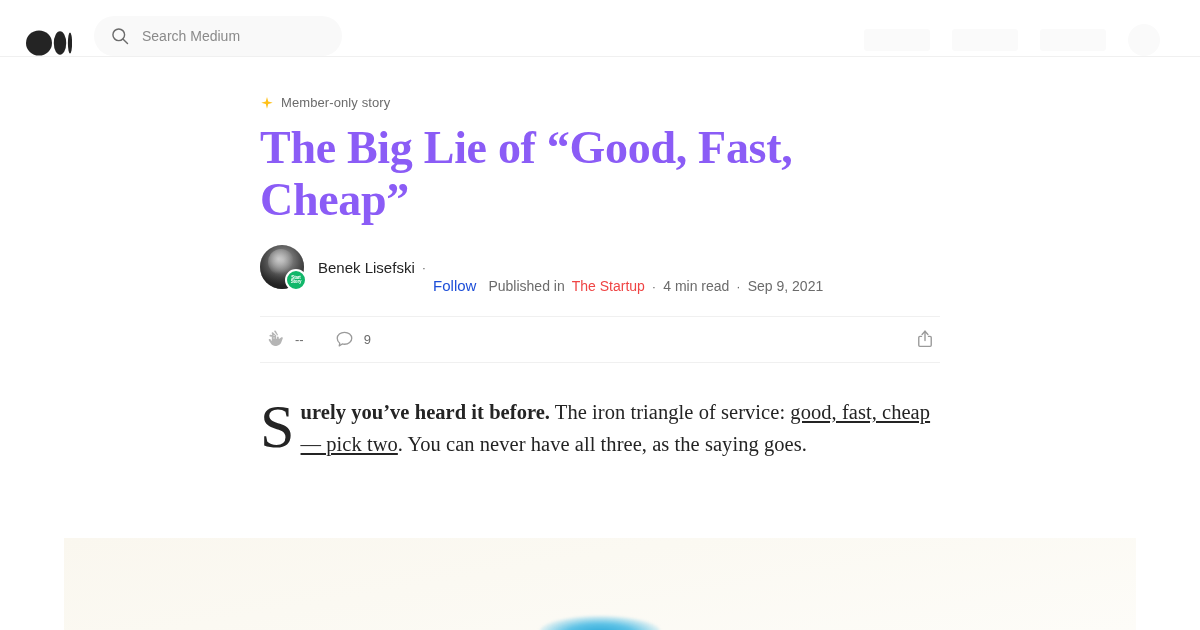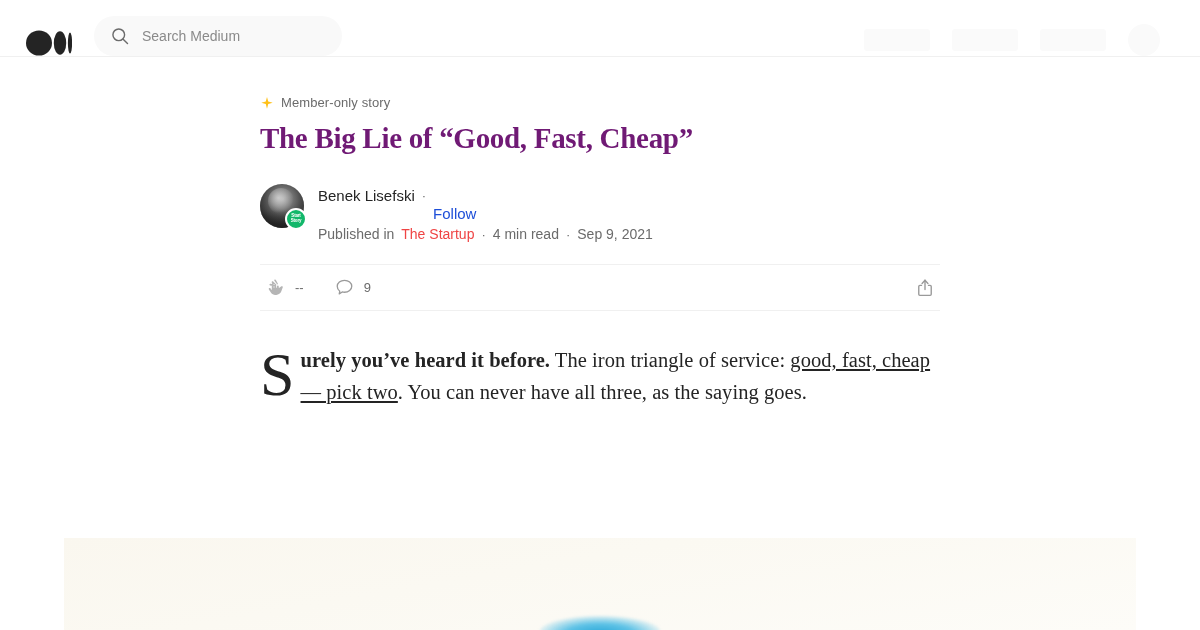--- a/index.html
+++ b/index.html
@@ -102,25 +102,25 @@
     gap: 7px;
     font-size: 13px;
     color: #6b6b6b;
     letter-spacing: 0.1px;
     margin-bottom: 12px;
   }
   .star-icon { width: 14px; height: 14px; display: block; }
 
   .title {
     font-family: "Liberation Serif", "DejaVu Serif", serif;
-    font-size: 29px;
+    font-size: 46px;
     line-height: 1.14;
     font-weight: 700;
     letter-spacing: -0.3px;
-    color: #701a75;
+    color: #8b5cf6;
     margin: 0 0 14px 0;
   }
 
   .subtitle {
     font-family: "Liberation Sans", sans-serif;
     font-size: 21px;
     line-height: 1.3;
     color: #6b6b6b;
     font-weight: 400;
     margin: 0 0 30px 0;
@@ -183,21 +183,21 @@
     justify-content: center;
     color: #ffffff;
     font-size: 4.5px;
     font-weight: 700;
     line-height: 1;
     text-align: center;
     letter-spacing: -0.2px;
     overflow: hidden;
   }
 
-  .byline-text { display: flex; flex-direction: column; gap: 4px; }
+  .byline-text { display: flex; flex-direction: row; gap: 12px; }
   .byline-row1 {
     display: flex;
     align-items: center;
     gap: 7px;
     font-size: 15px;
     color: #242424;
   }
   .byline-row2 {
     display: flex;
     align-items: flex-end;

